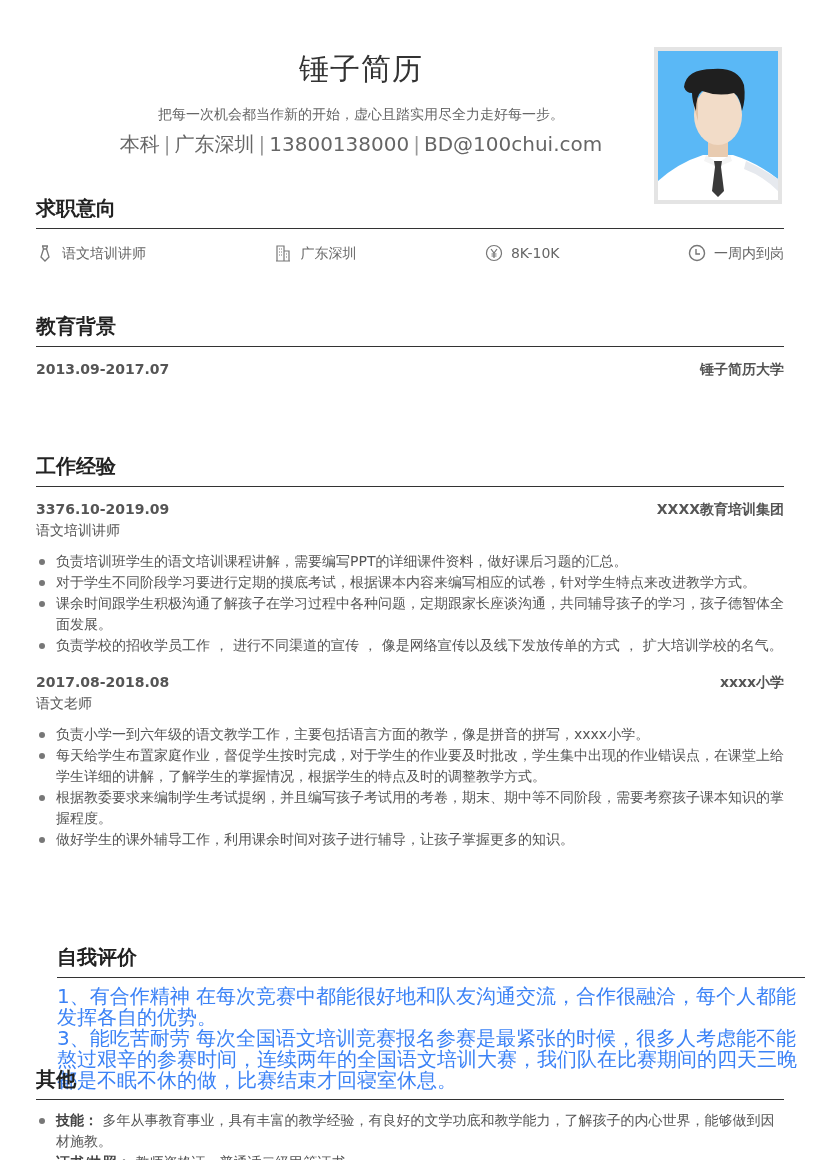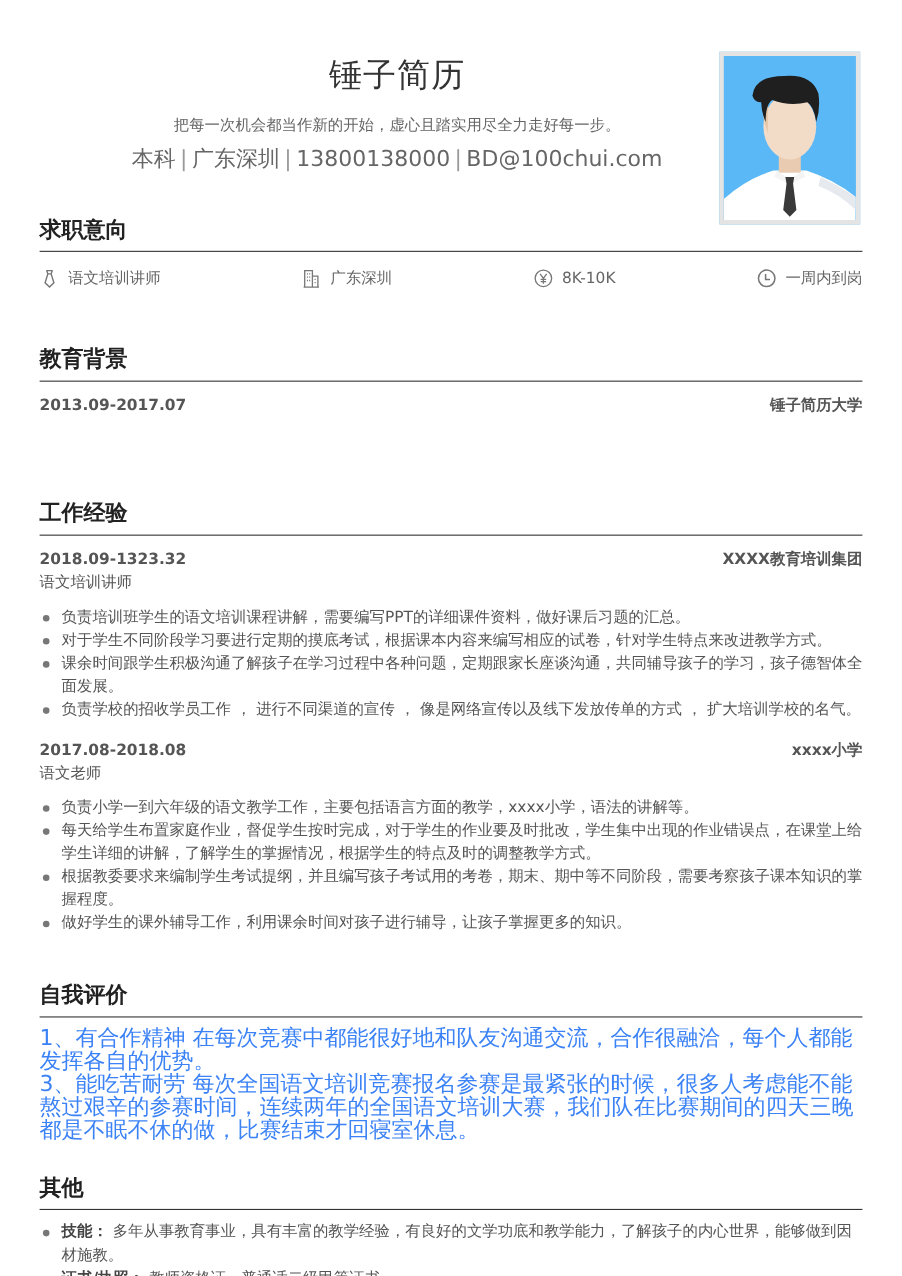--- a/index.html
+++ b/index.html
@@ -89,45 +89,45 @@
     <div class="entry-head">
       <span>2013.09-2017.07</span>
       <span>锤子简历大学</span>
     </div>
   </div>
 
   <div class="section" style="top:452px;">
     <div class="sec-title">工作经验</div>
 
     <div class="entry-head">
-      <span>2018.09-1323.32</span>
+      <span>3376.10-2019.09</span>
       <span>XXXX教育培训集团</span>
     </div>
     <div class="entry-sub">语文培训讲师</div>
     <ul class="bullets">
       <li>负责培训班学生的语文培训课程讲解，需要编写PPT的详细课件资料，做好课后习题的汇总。</li>
       <li>对于学生不同阶段学习要进行定期的摸底考试，根据课本内容来编写相应的试卷，针对学生特点来改进教学方式。</li>
       <li>课余时间跟学生积极沟通了解孩子在学习过程中各种问题，定期跟家长座谈沟通，共同辅导孩子的学习，孩子德智体全面发展。</li>
       <li>负责学校的招收学员工作 ， 进行不同渠道的宣传 ， 像是网络宣传以及线下发放传单的方式 ， 扩大培训学校的名气。</li>
     </ul>
 
     <div class="entry-head" style="margin-top:16px;">
       <span>2017.08-2018.08</span>
       <span>xxxx小学</span>
     </div>
     <div class="entry-sub">语文老师</div>
     <ul class="bullets">
-      <li>负责小学一到六年级的语文教学工作，主要包括语言方面的教学，xxxx小学，语法的讲解等。</li>
+      <li>负责小学一到六年级的语文教学工作，主要包括语言方面的教学，像是拼音的拼写，xxxx小学。</li>
       <li>每天给学生布置家庭作业，督促学生按时完成，对于学生的作业要及时批改，学生集中出现的作业错误点，在课堂上给学生详细的讲解，了解学生的掌握情况，根据学生的特点及时的调整教学方式。</li>
       <li>根据教委要求来编制学生考试提纲，并且编写孩子考试用的考卷，期末、期中等不同阶段，需要考察孩子课本知识的掌握程度。</li>
       <li>做好学生的课外辅导工作，利用课余时间对孩子进行辅导，让孩子掌握更多的知识。</li>
     </ul>
   </div>
 
-  <div class="section" style="top:890px;">
+  <div class="section" style="top:943px;margin-left:21px;">
     <div class="sec-title">自我评价</div>
     <div style="margin-top:8px;">
       <div class="para">1、有合作精神 在每次竞赛中都能很好地和队友沟通交流，合作很融洽，每个人都能发挥各自的优势。</div>
       <div class="para">3、能吃苦耐劳 每次全国语文培训竞赛报名参赛是最紧张的时候，很多人考虑能不能熬过艰辛的参赛时间，连续两年的全国语文培训大赛，我们队在比赛期间的四天三晚都是不眠不休的做，比赛结束才回寝室休息。</div>
     </div>
   </div>
 
   <div class="section" style="top:1065px;">
     <div class="sec-title">其他</div>
     <ul class="bullets">

